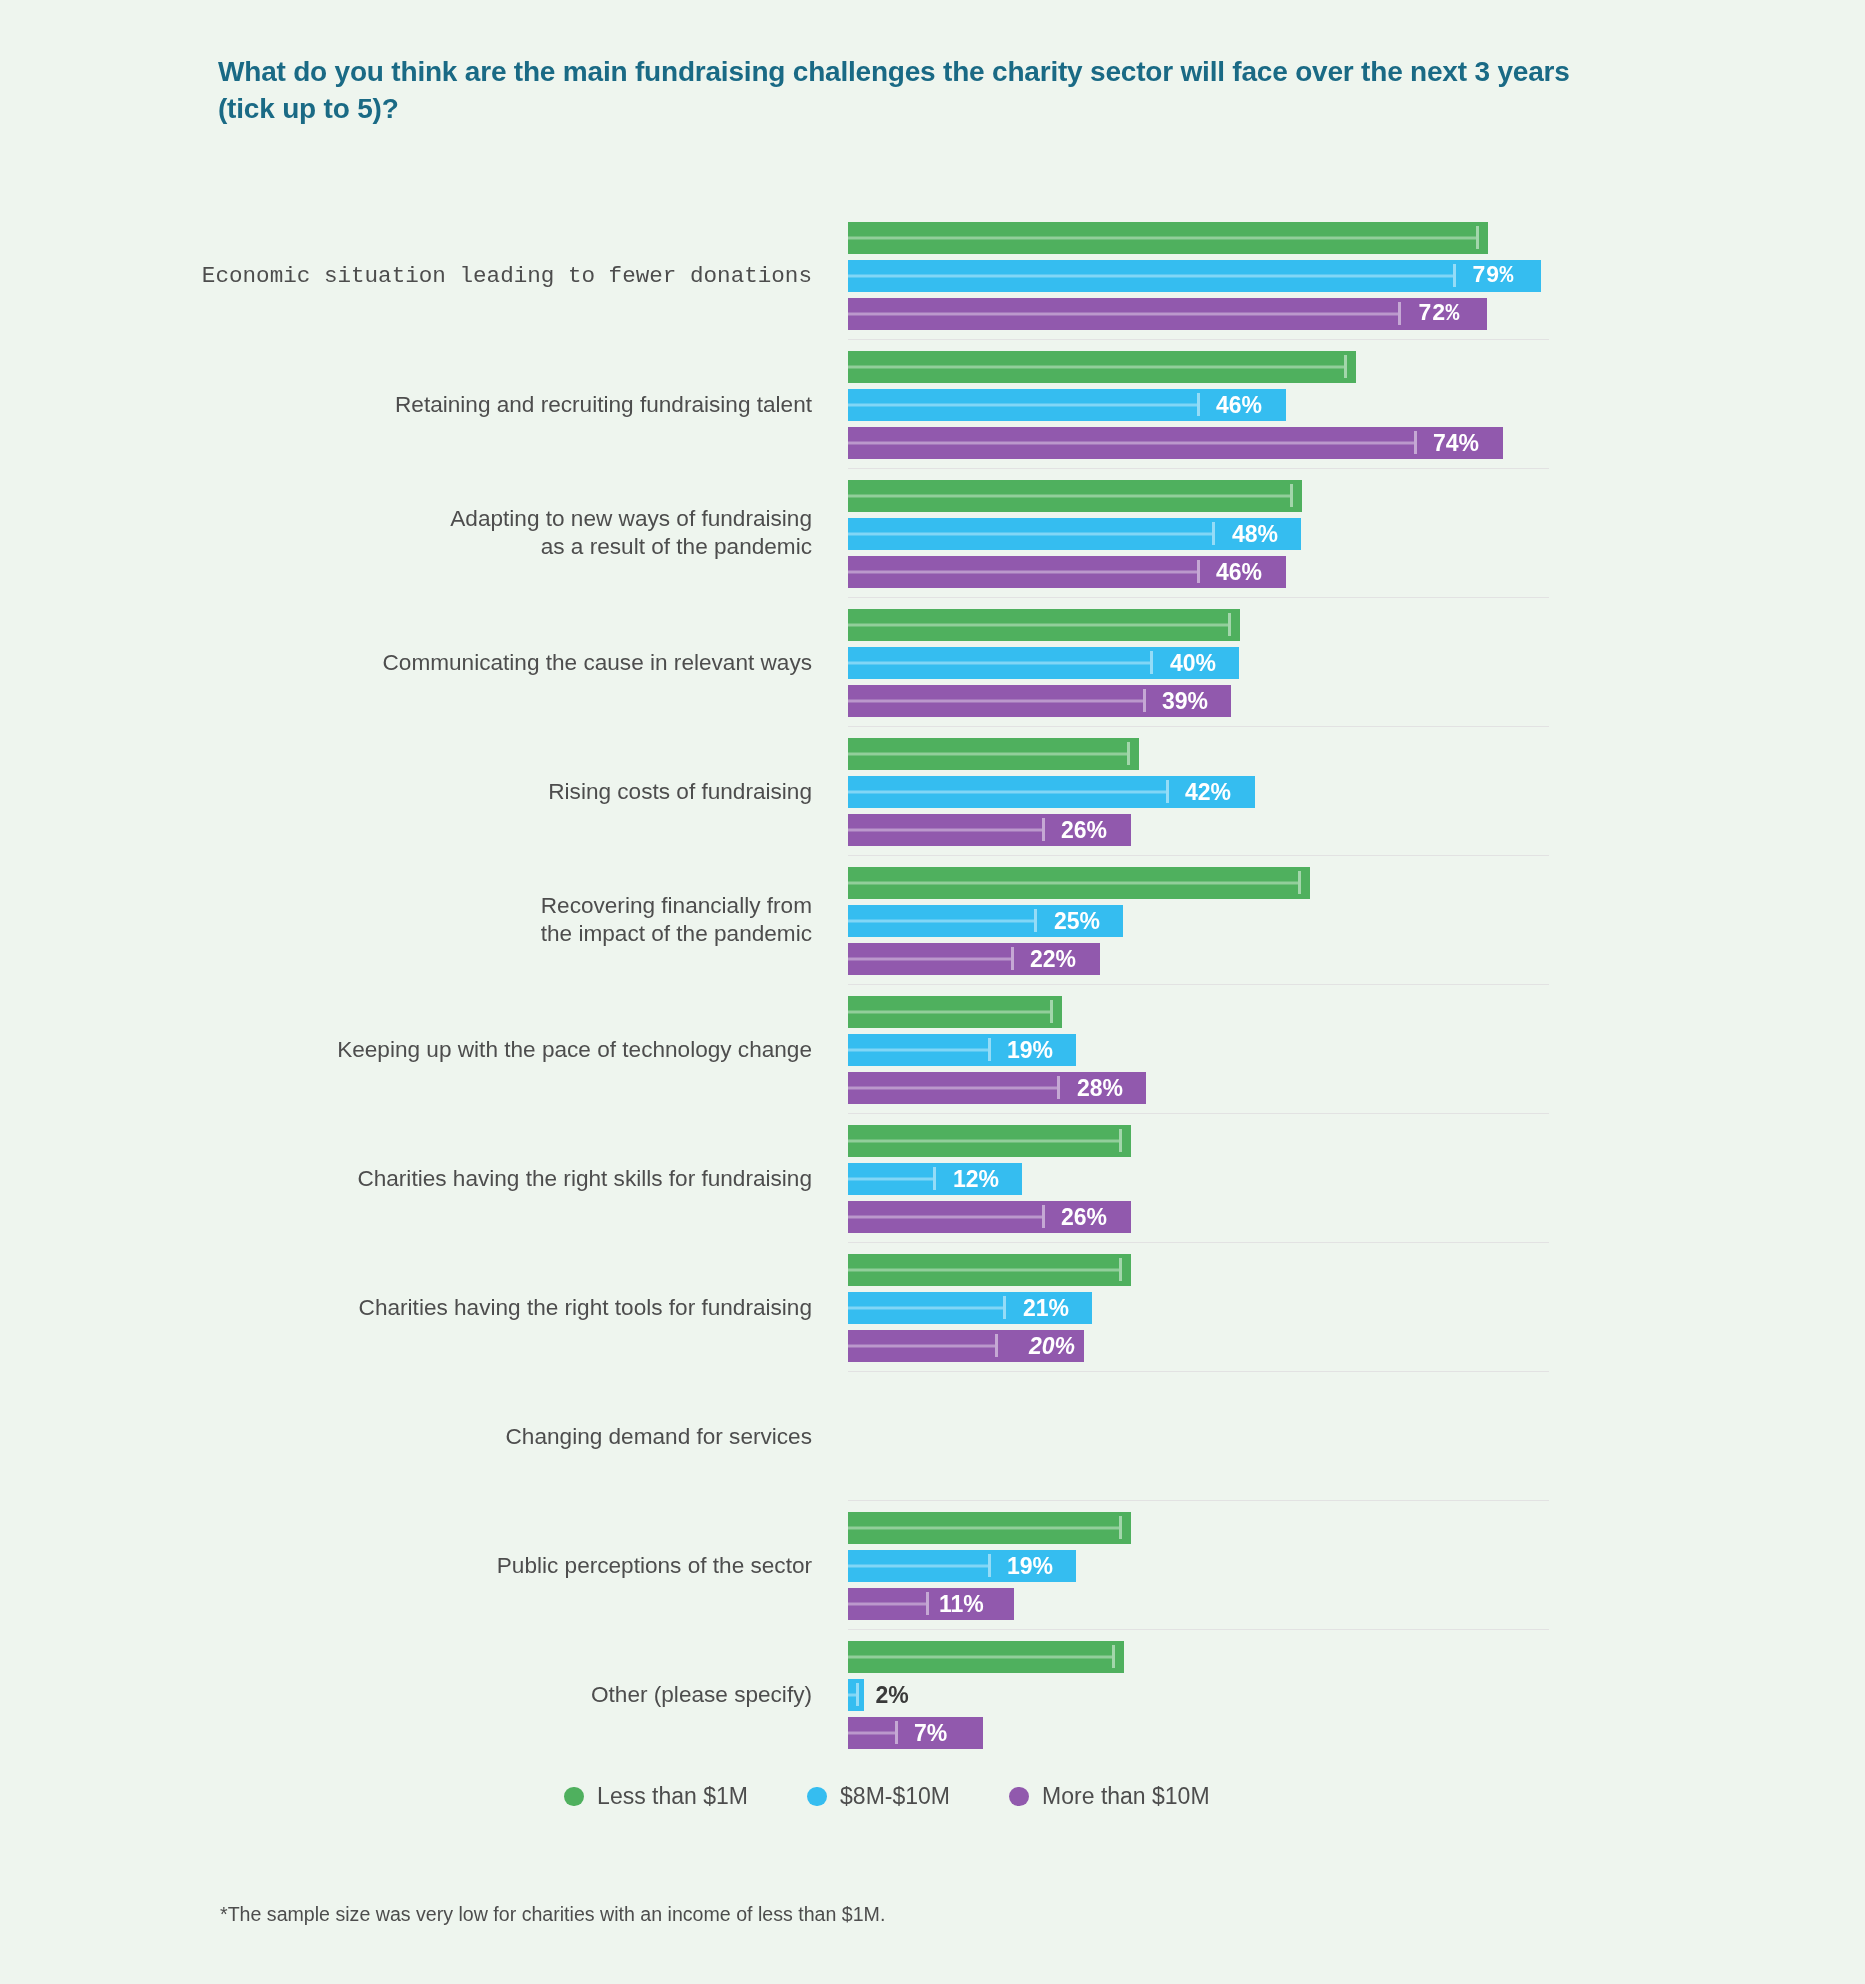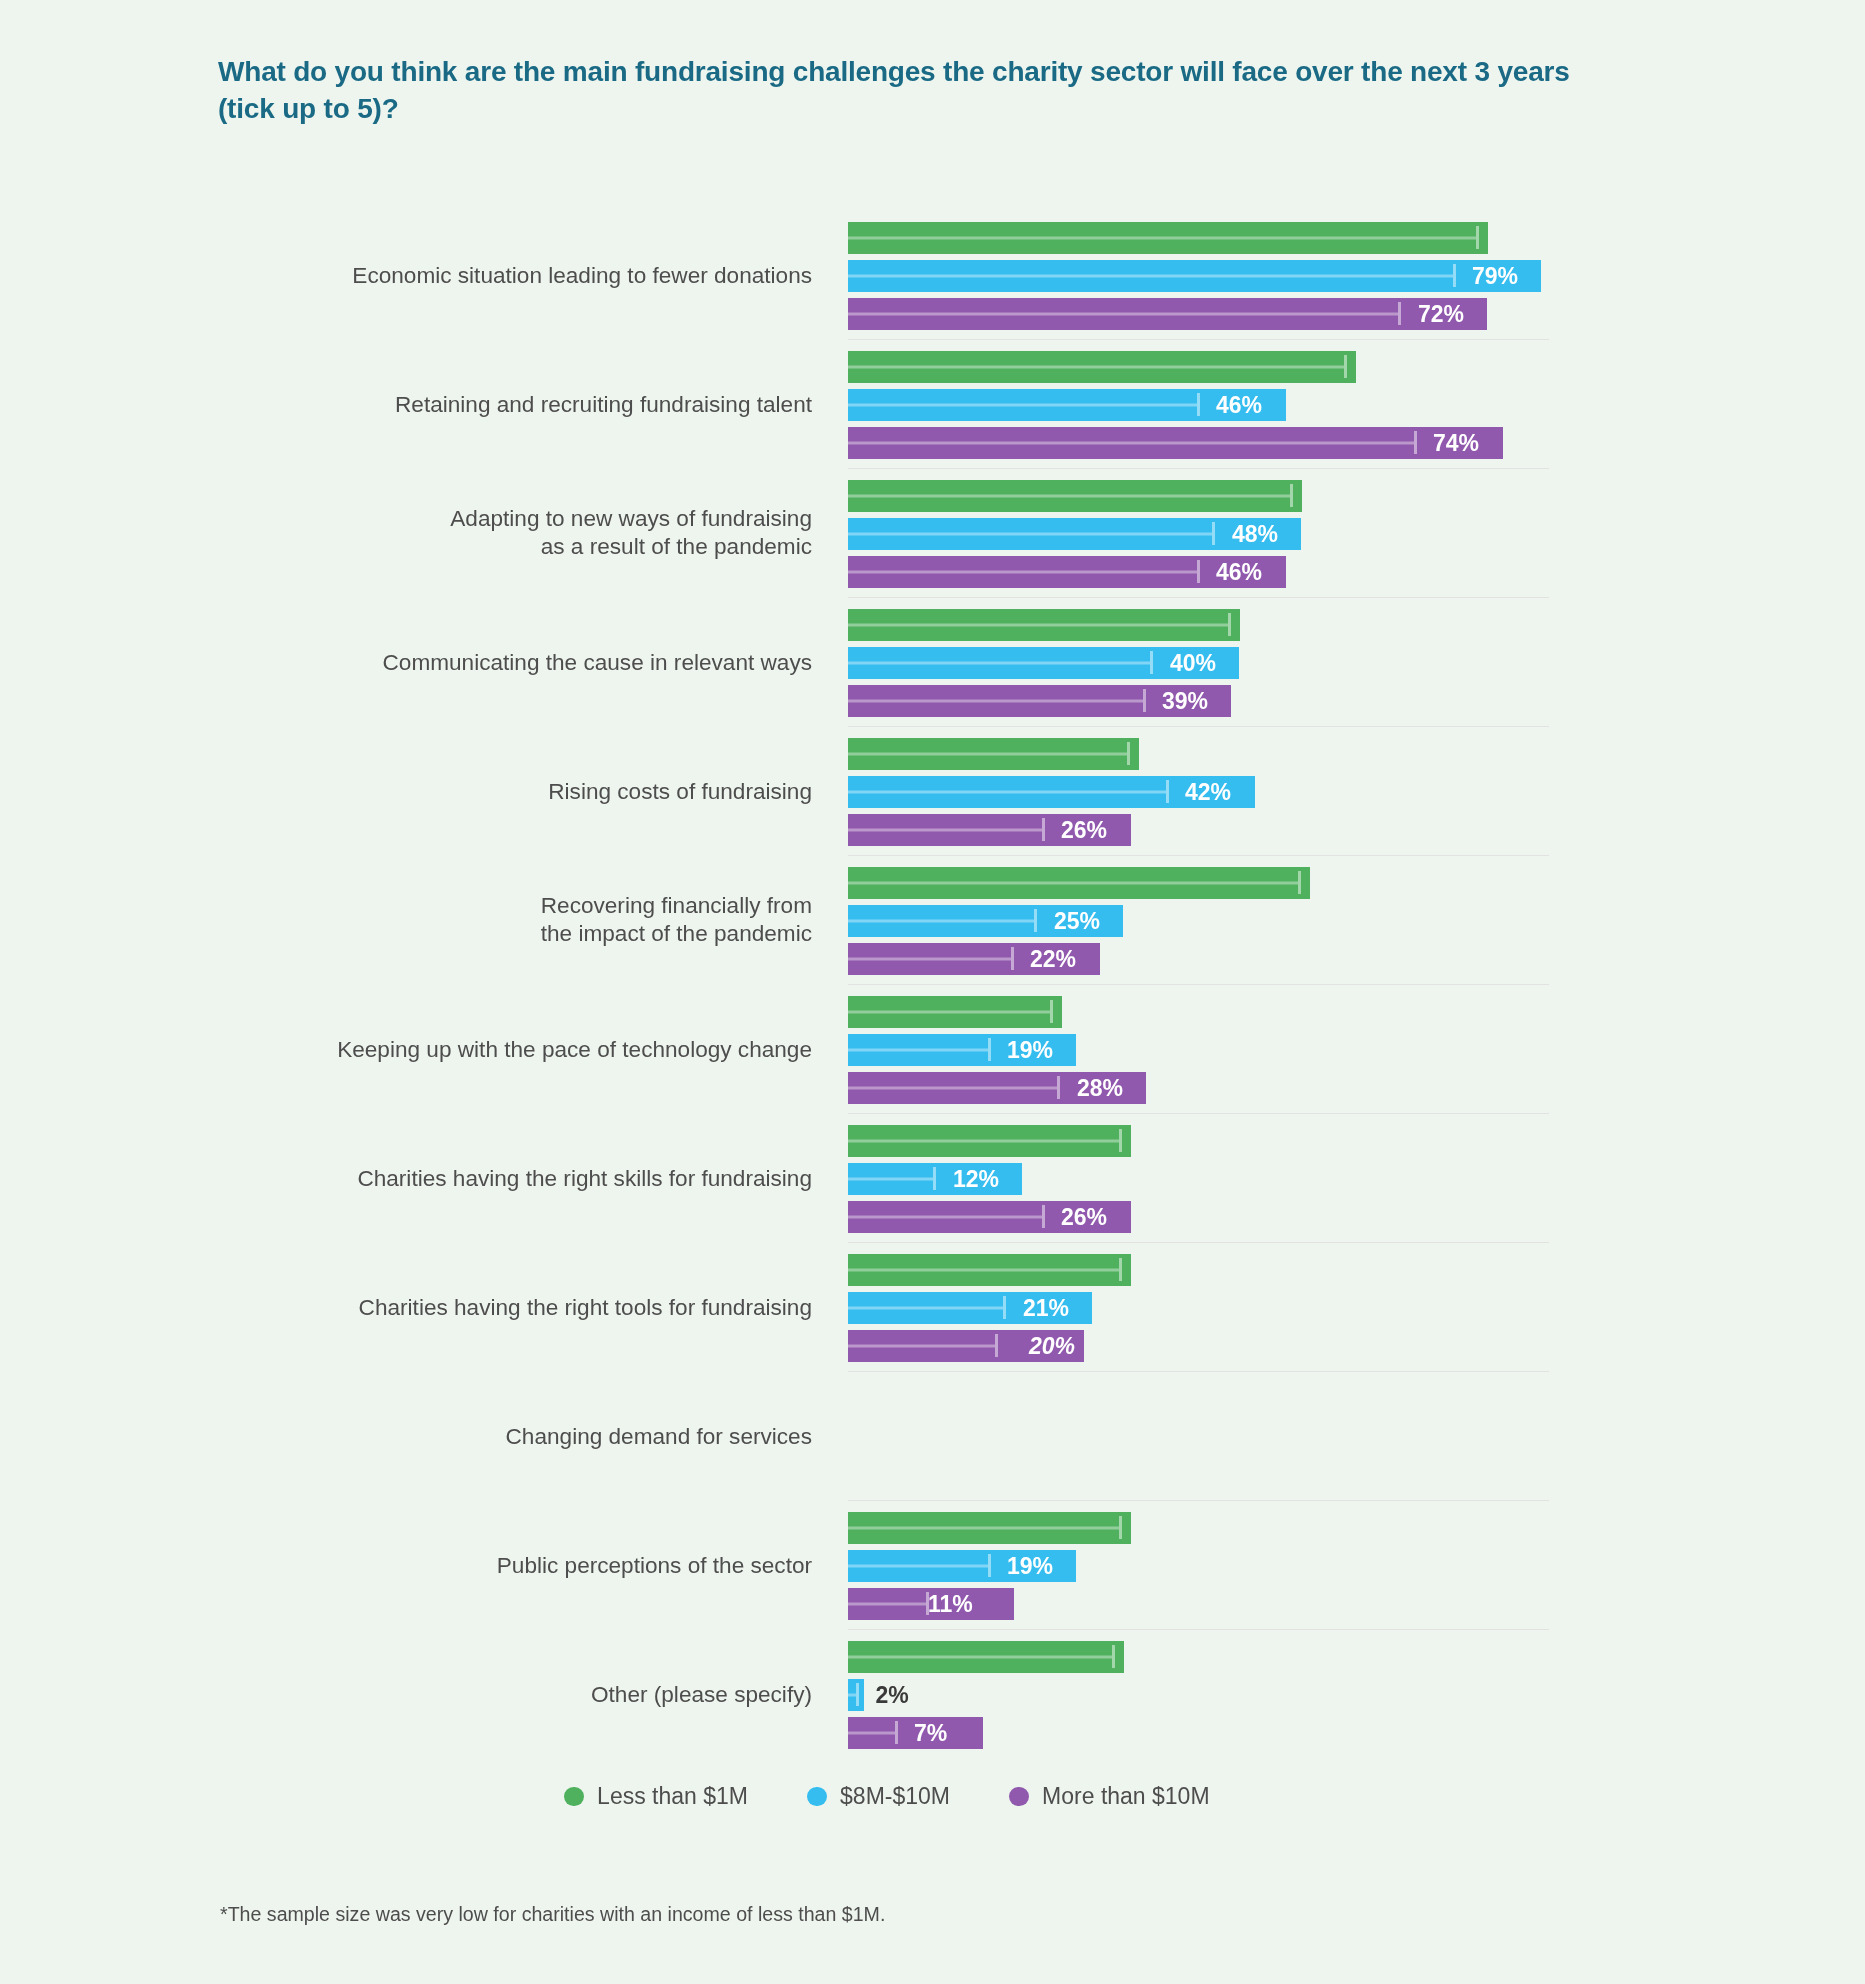--- a/index.html
+++ b/index.html
@@ -149,21 +149,21 @@
     color: #4d4d4d;
     font-size: 19.6px;
   }
 </style>
 </head>
 <body>
 
 <div id="chart-title">What do you think are the main fundraising challenges the charity sector will face over the next 3 years (tick up to 5)?</div>
 
 <div id="plot-area">
-    <div class="row-group" style="height: 129px;">
+    <div class="row-group" style="height: 129px; font-family: Liberation Mono, monospace;">
       <div class="cat-label">Economic situation leading to fewer donations</div>
       <div class="bars">
         <div class="bar-row">
           <div class="bar green" title="Less than $1M: 82%" style="width: 640px;">
             <div class="inner-line" style="width: 628px;"></div>
             <div class="inner-tick" style="left: 628px;"></div>
           </div>
         </div>
         <div class="bar-row">
           <div class="bar blue" title="$1M-$10M: 79%" style="width: 693px;">
@@ -410,21 +410,21 @@
             <div class="inner-line" style="width: 140px;"></div>
             <div class="inner-tick" style="left: 140px;"></div>
           </div>
           <span class="bar-value inside" style="left: 159px;">19%</span>
         </div>
         <div class="bar-row">
           <div class="bar purple" title="More than $10M: 11%" style="width: 166px;">
             <div class="inner-line" style="width: 78px;"></div>
             <div class="inner-tick" style="left: 78px;"></div>
           </div>
-          <span class="bar-value inside" style="left: 80px; text-align: center;">11%</span>
+          <span class="bar-value inside" style="left: 91px; text-align: center;">11%</span>
         </div>
       </div>
       <div class="gridline"></div>
     </div>
     <div class="row-group last" style="height: 129px;">
       <div class="cat-label">Other (please specify)</div>
       <div class="bars">
         <div class="bar-row">
           <div class="bar green" title="Less than $1M: 35%" style="width: 276px;">
             <div class="inner-line" style="width: 264px;"></div>

